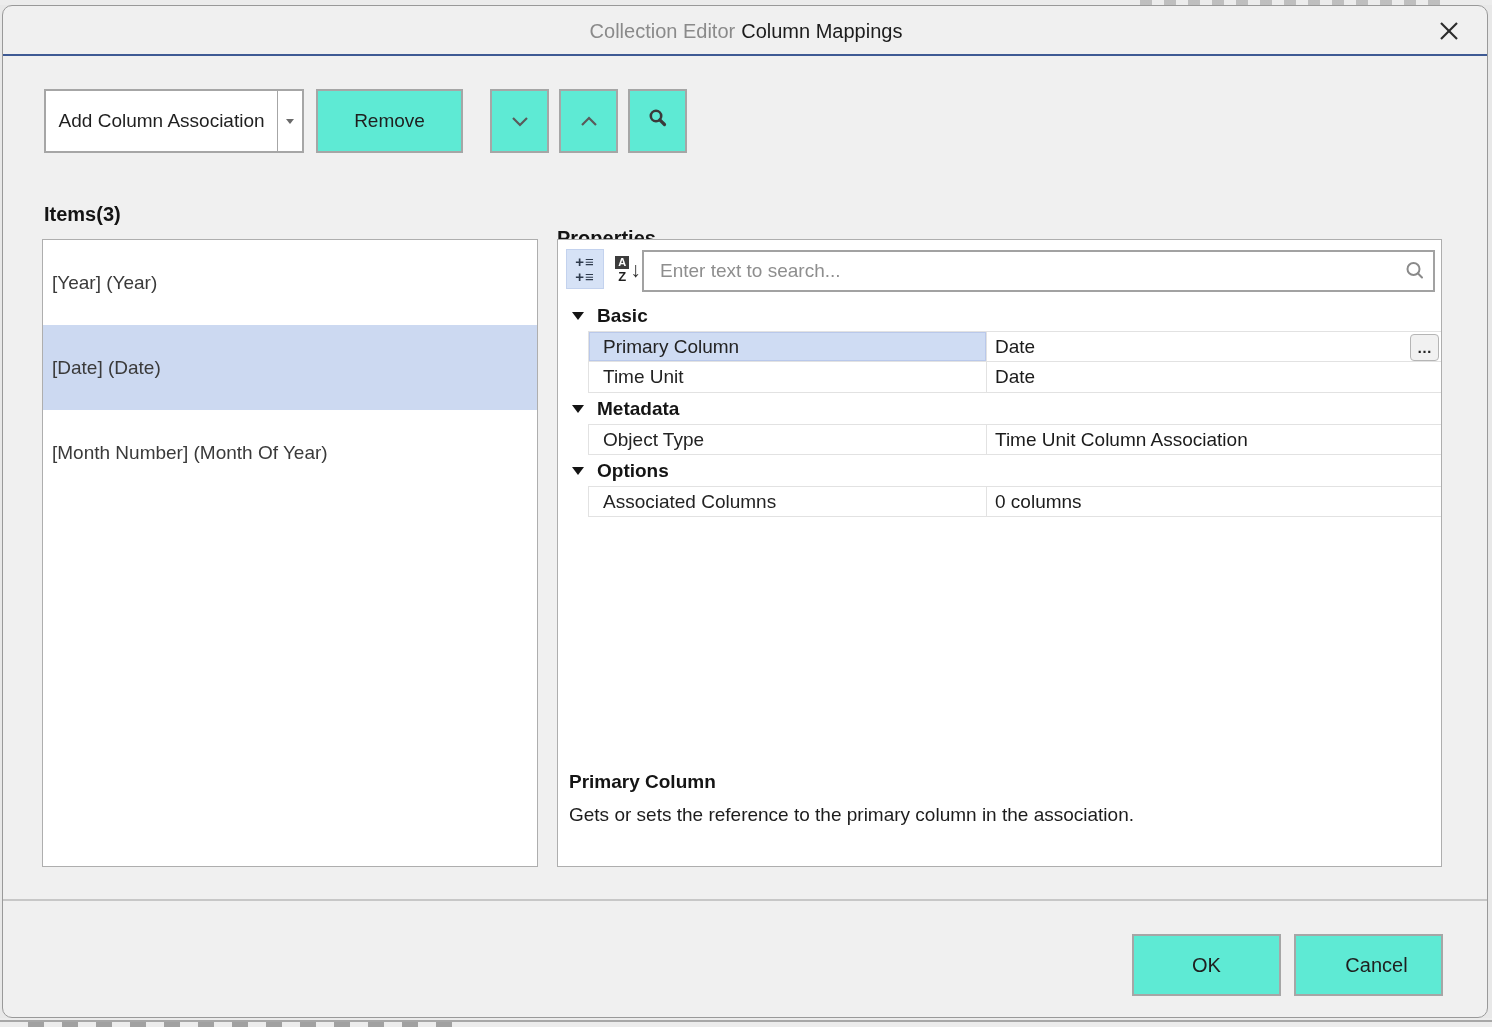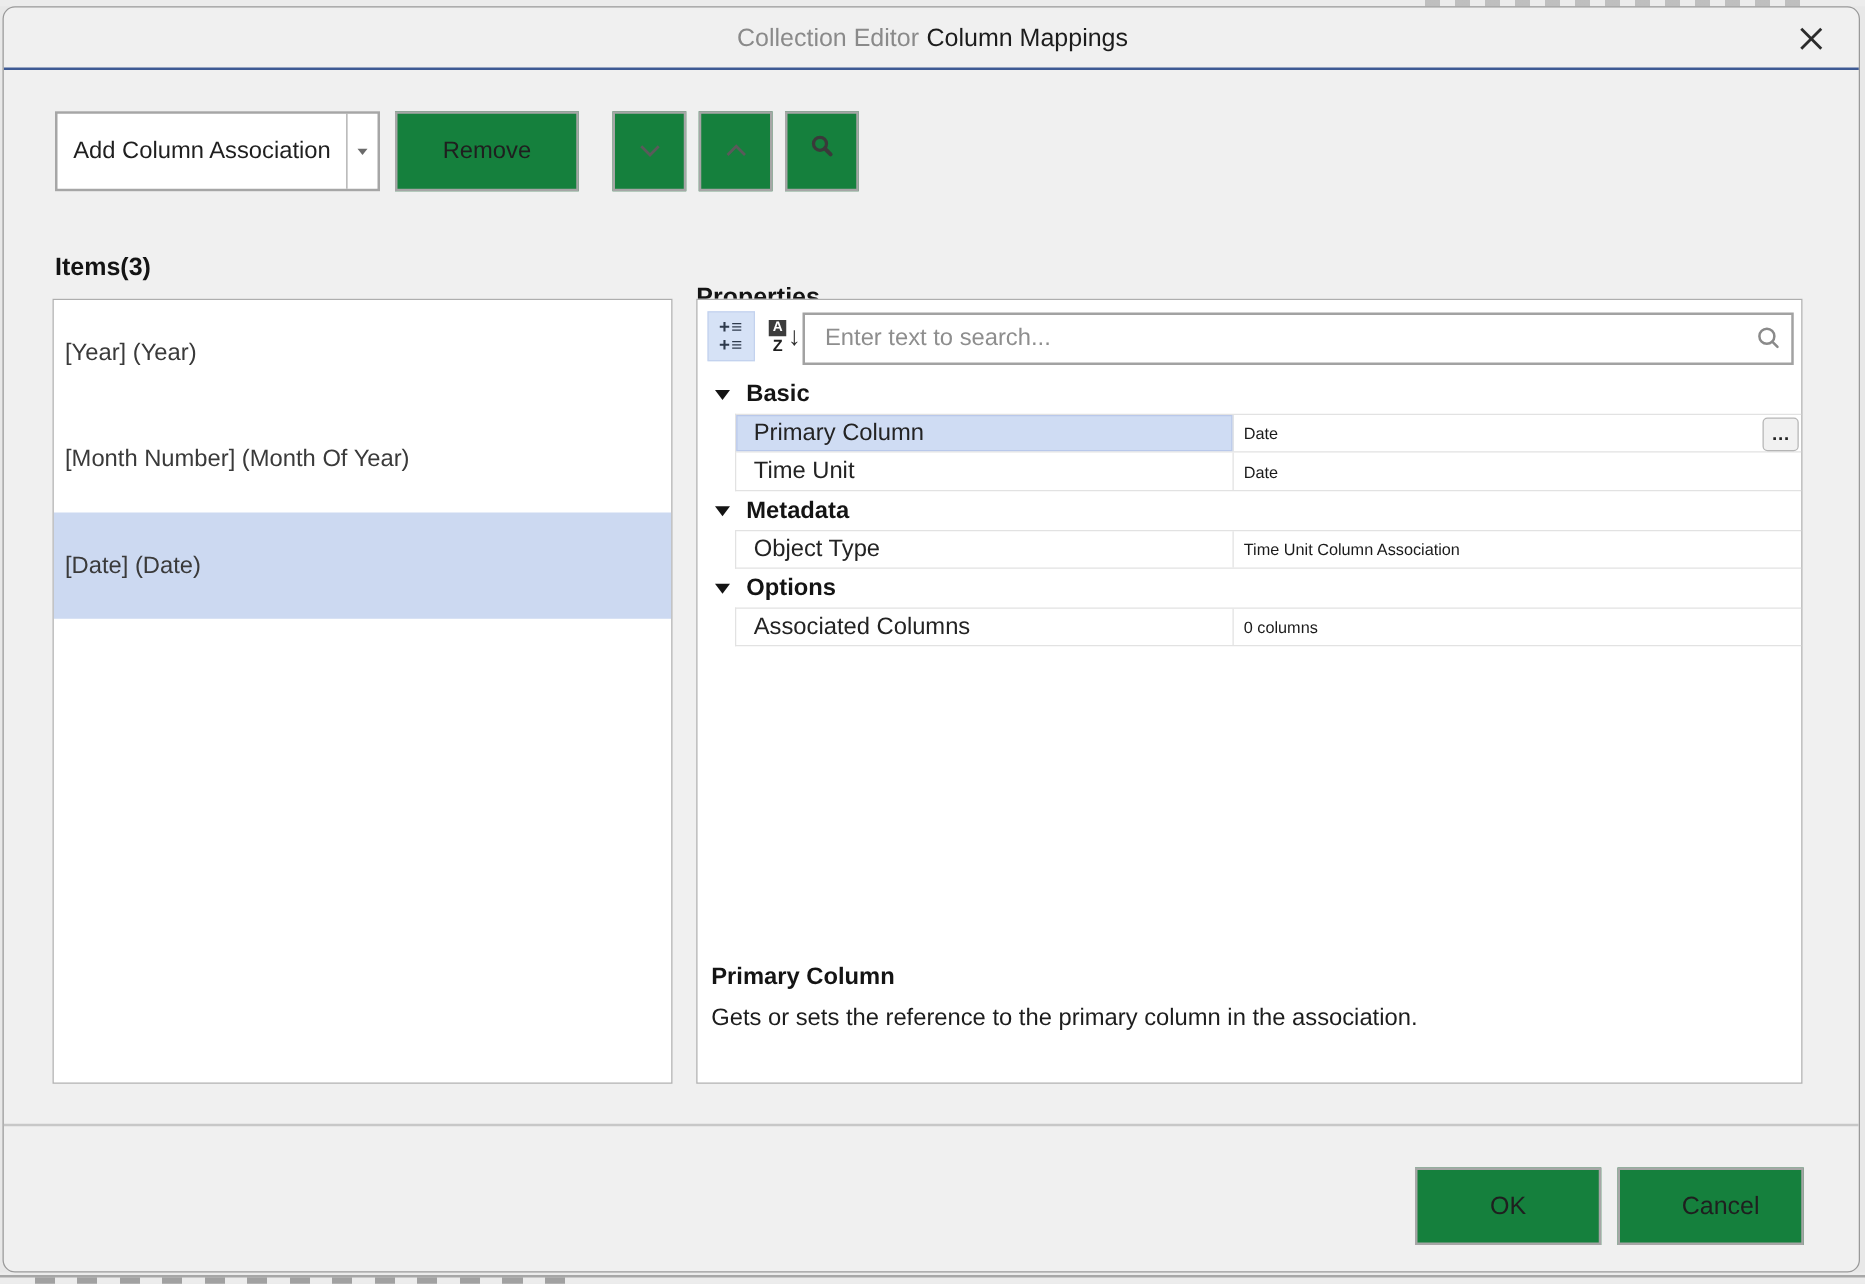--- a/index.html
+++ b/index.html
@@ -24,21 +24,21 @@
   .titlebar .title { position:absolute; left:0; right:0; top:0; height:50px;
      display:flex; align-items:center; justify-content:center; font-size:20px; gap:6px; }
   .title-prefix { color:#8a8a8a; }
   .title-main { color:#1c1c1c;text-align:center; }
   .close-btn { position:absolute; right:24px; top:10px; width:32px; height:32px;
      display:flex; align-items:center; justify-content:center; background:transparent; border:none; cursor:default; }
 
   .content { position:absolute; left:0; top:0; width:1486px; height:1013px; }
 
   
-  .btn { background:#15803d; border:2px solid #a6a6a6; font-family:inherit; font-size:19px; color:#1f1f1f; }
+  .btn { background:#5eead4; border:2px solid #a6a6a6; font-family:inherit; font-size:19px; color:#1f1f1f; }
   .split-btn { position:absolute; left:41px; top:83px; width:260px; height:64px;
      background:#fff; border:2px solid #a6a6a6; display:flex; }
   .split-main { width:233px; display:flex; align-items:center; justify-content:center; font-size:19px; }
   .split-arrow { width:25px; border-left:1px solid #a6a6a6; display:flex; align-items:center; justify-content:center; }
   .tri-down-small { width:0; height:0; border-left:4px solid transparent; border-right:4px solid transparent; border-top:5px solid #6a6a6a; }
   .remove-btn { position:absolute; left:313px; top:83px; width:147px; height:64px; }
   .sq-btn { position:absolute; top:83px; width:59px; height:64px; display:flex; align-items:center; justify-content:center; }
   .sq-btn.down { left:487px; } .sq-btn.up { left:556px; } .sq-btn.find { left:625px; }
 
   
@@ -78,21 +78,21 @@
   .pcat { height:31px; display:flex; align-items:center; }
   .pcat .tri { width:0; height:0; border-left:6px solid transparent; border-right:6px solid transparent;
      border-top:8px solid #141414; margin-left:14px; }
   .pcat .pcat-label { font-size:19px; font-weight:bold; color:#141414; margin-left:13px; }
   .prow { position:relative; margin-left:30px; height:31px; display:flex; align-items:stretch;
      border-bottom:1px solid #e2e2e2; border-left:1px solid #e2e2e2; }
   .pcat + .prow { border-top:1px solid #e2e2e2; }
   .pname { width:398px; display:flex; align-items:center; padding-left:14px; font-size:19px; color:#232323;
      border-right:1px solid #e2e2e2; }
   .prow.selected .pname { background:#cfdcf3; box-shadow:inset 0 0 0 1px #b9c8ea; }
-  .pval { flex:1; display:flex; align-items:center; padding-left:8px; font-size:13px; color:#1b1b1b;text-align:right; }
+  .pval { flex:1; display:flex; align-items:center; padding-left:8px; font-size:19px; color:#1b1b1b;text-align:right; }
   .ellipsis-btn { position:absolute; right:2px; top:2px; width:29px; height:27px; background:#f1f1f1;
      border:1px solid #b5b5b5; border-radius:4px; font-size:15px; font-weight:bold; color:#222;
      display:flex; align-items:center; justify-content:center; line-height:1; font-family:inherit; }
 
   .pg-desc { position:absolute; left:11px; right:14px; top:531px; }
   .pg-desc-title { font-size:19px; font-weight:bold; color:#141414; }
   .pg-desc-text { font-size:19px; color:#1d1d1d; margin-top:11px; }
 
   
   .footer-rule { position:absolute; left:0; top:893px; width:100%; height:2px; background:#c7c7c7; }
@@ -156,22 +156,22 @@
           <line x1="12.8" y1="11.8" x2="17.5" y2="16.5" stroke="#3a3a3a" stroke-width="3.2" stroke-linecap="round"></line>
         </svg>
       </span>
     </button>
 
     <div class="sec-header items-header">Items(3)</div>
     <div class="sec-header props-header">Properties</div>
 
     <div class="listbox">
         <div class="list-item">[Year] (Year)</div>
+        <div class="list-item selected">[Date] (Date)</div>
         <div class="list-item">[Month Number] (Month Of Year)</div>
-        <div class="list-item selected">[Date] (Date)</div>
       </div>
 
     <div class="propspanel">
       <div class="pg-toolbar">
         <button class="cat-btn">
           <span class="cat-glyph">
             <span>+≡</span><br>
             <span>+≡</span>
           </span>
         </button>

